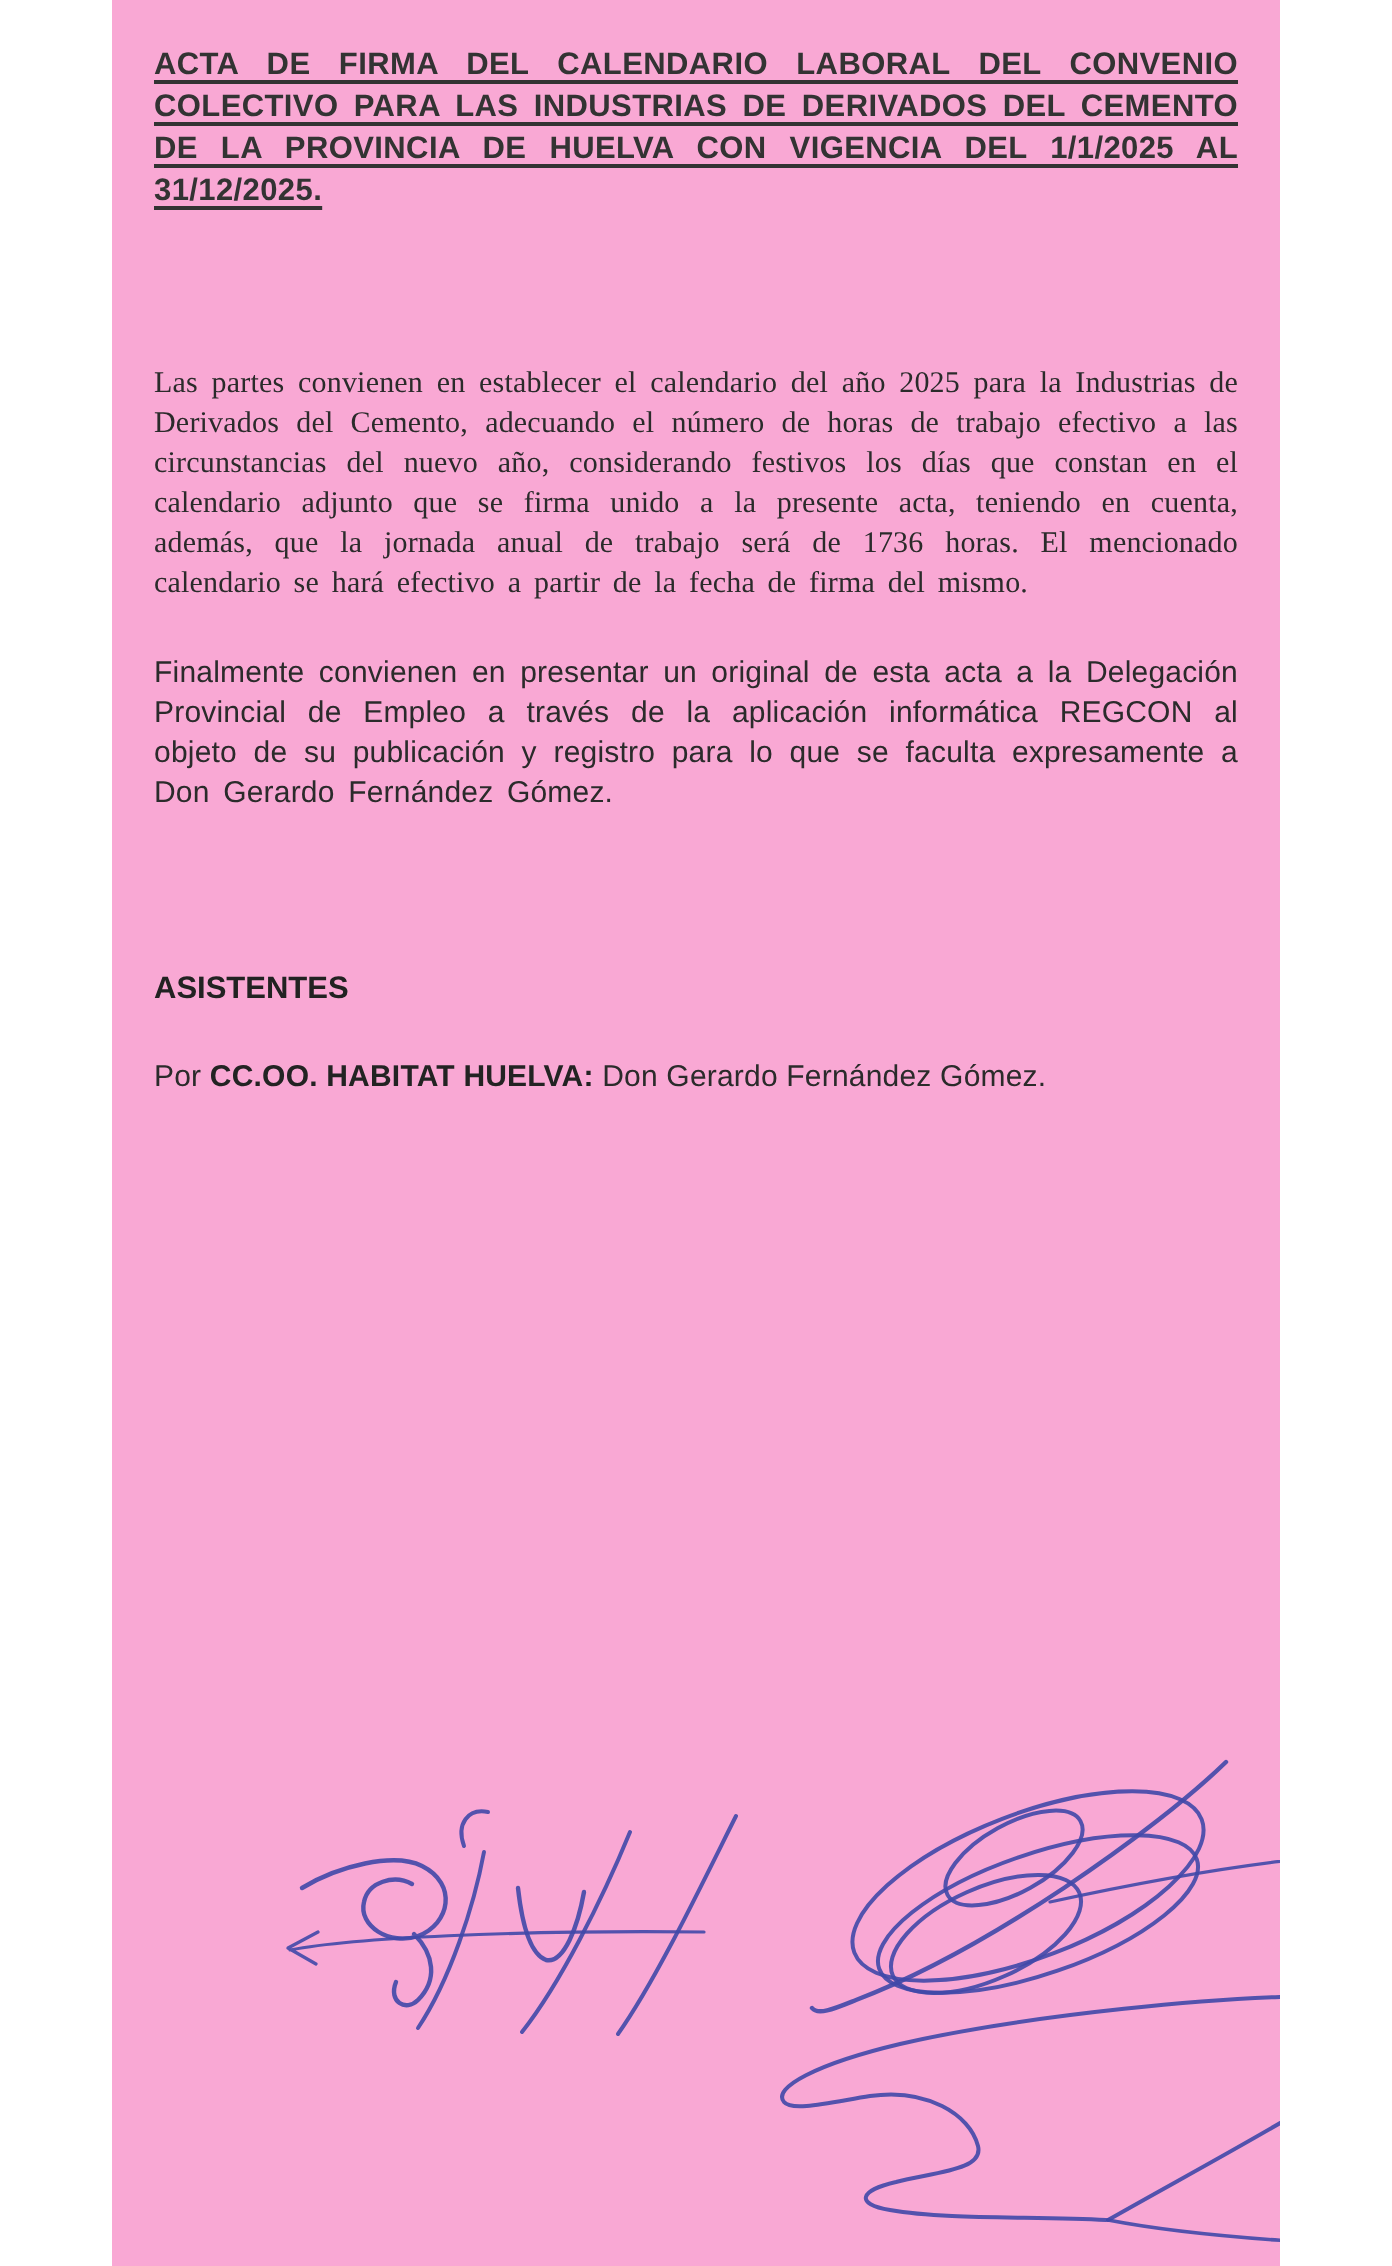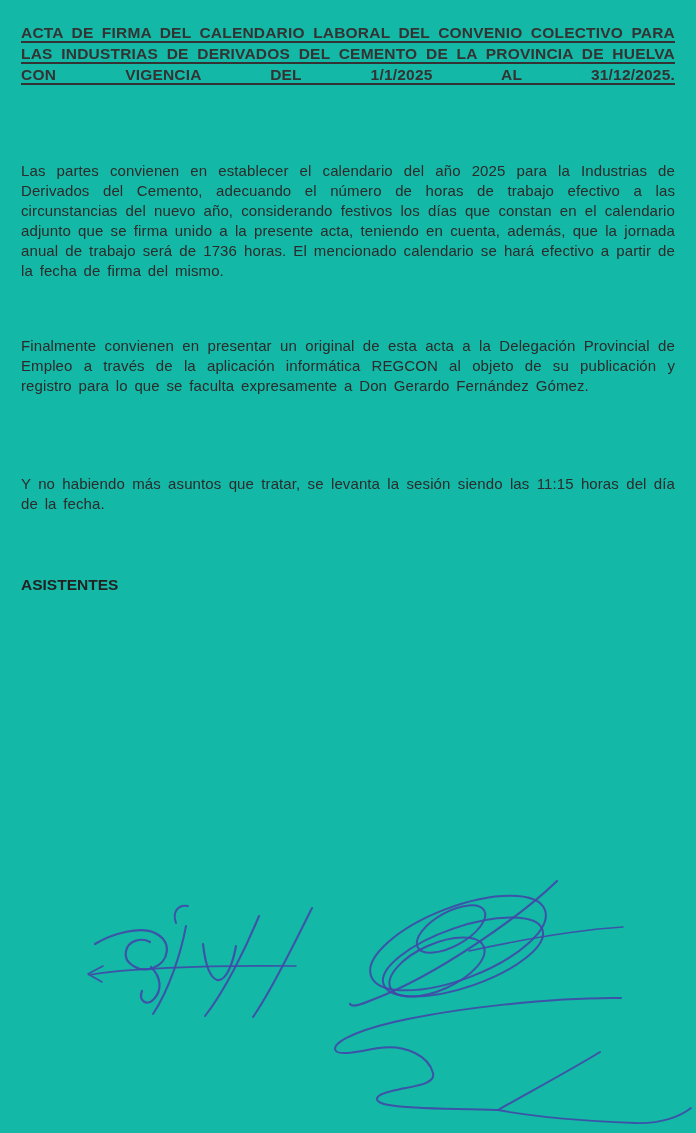--- a/index.html
+++ b/index.html
@@ -2,24 +2,24 @@
 <html lang="es"><head>
 <meta charset="utf-8">
 <style>
   html, body {
     margin: 0;
     padding: 0;
     background: #ffffff;
   }
   .page {
     position: relative;
-    width: 696px;
+    width: 584px;
     height: 1133px;
     margin: 0 auto;
-    background: #14b8a6;
+    background: #f9a8d4;
     overflow: hidden;
     box-sizing: border-box;
     padding: 22px 21px 0 21px;
     font-family: "Liberation Sans", "DejaVu Sans", sans-serif;
     color: #282828;
   }
   .doc-title {
     margin: 0 0 76px 0;
     font-size: 15.5px;
     font-weight: 700;
@@ -36,21 +36,21 @@
   .body-par {
     margin: 0;
     font-size: 15px;
     line-height: 20px;
     letter-spacing: 0.1px;
     word-spacing: 2.5px;
     text-align: justify;
     color: #2b2b2b;
   }
   .par-1 { margin-bottom: 43px; }
-  .par-2 { margin-bottom: 55px; }
+  .par-2 { margin-bottom: 25px; font-family: Liberation Serif, serif; }
   .par-3 { margin-bottom: 78px; }
   .par-4 { margin-bottom: 61px; }
   .attendees-heading {
     margin: 0 0 24px 0;
     font-size: 15.5px;
     font-weight: 700;
     line-height: 20px;
     color: #222222;
   }
   .attendee {
@@ -78,25 +78,25 @@
 </style>
 </head>
 <body>
 
 <div class="page">
 
   <h1 class="doc-title">ACTA DE FIRMA DEL CALENDARIO LABORAL DEL CONVENIO COLECTIVO PARA LAS INDUSTRIAS DE DERIVADOS DEL CEMENTO DE LA PROVINCIA DE HUELVA CON VIGENCIA DEL 1/1/2025 AL 31/12/2025.</h1>
 
   <p class="body-par par-2">Las partes convienen en establecer el calendario del año 2025 para la Industrias de Derivados del Cemento, adecuando el número de horas de trabajo efectivo a las circunstancias del nuevo año, considerando festivos los días que constan en el calendario adjunto que se firma unido a la presente acta, teniendo en cuenta, además, que la jornada anual de trabajo será de 1736 horas. El mencionado calendario se hará efectivo a partir de la fecha de firma del mismo.</p>
   <p class="body-par par-3">Finalmente convienen en presentar un original de esta acta a la Delegación Provincial de Empleo a través de la aplicación informática REGCON al objeto de su publicación y registro para lo que se faculta expresamente a Don Gerardo Fernández Gómez.</p>
-  <p class="body-par par-4">Y no habiendo más asuntos que tratar, se levanta la sesión siendo las 11:15 horas del día de la fecha.</p>
 
   <h2 class="attendees-heading">ASISTENTES</h2>
 
 
+  <p class="attendee"><span>Por </span><strong>CC.OO. HABITAT HUELVA:</strong><span> Don Gerardo Fernández Gómez.</span></p>
 
 
   <svg class="signature-layer" viewBox="0 0 696 1133" preserveAspectRatio="none" xmlns="http://www.w3.org/2000/svg">
 
     <g>
       <path stroke-width="2" d="M 188 906 C 178 904 172 912 176 923" stroke="#4048a8"></path>
       <path stroke-width="2.2" d="M 95 944 C 113 933 141 926 155 933 C 173 942 169 962 153 968 C 139 973 123 963 126 951 C 128 941 141 937 150 942 M 151 967 C 161 977 163 990 153 1000 C 147 1006 138 1001 142 991" stroke="#4048a8"></path>
       <path stroke-width="2" d="M 186 926 C 181 953 169 990 153 1014" stroke="#4048a8"></path>
       <path stroke-width="2.2" d="M 203 944 C 205 962 209 977 217 980 C 226 982 233 963 236 946" stroke="#4048a8"></path>
       <path stroke-width="2" d="M 259 916 C 245 950 224 992 205 1016" stroke="#4048a8"></path>

